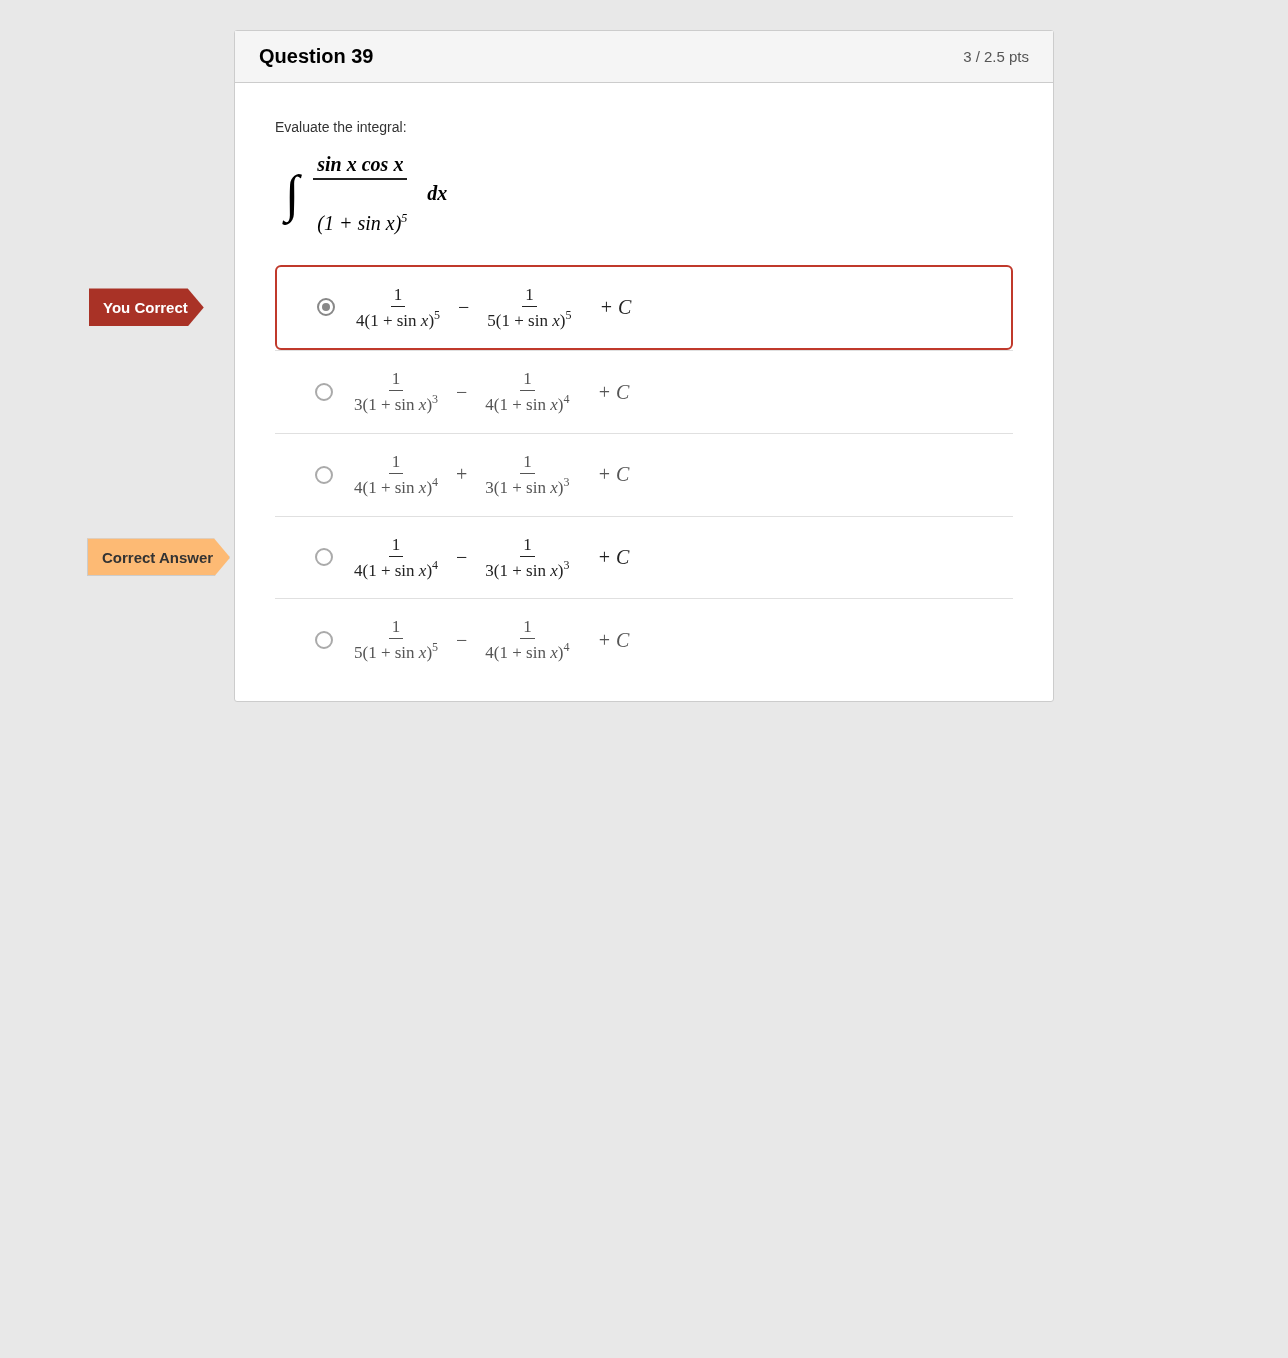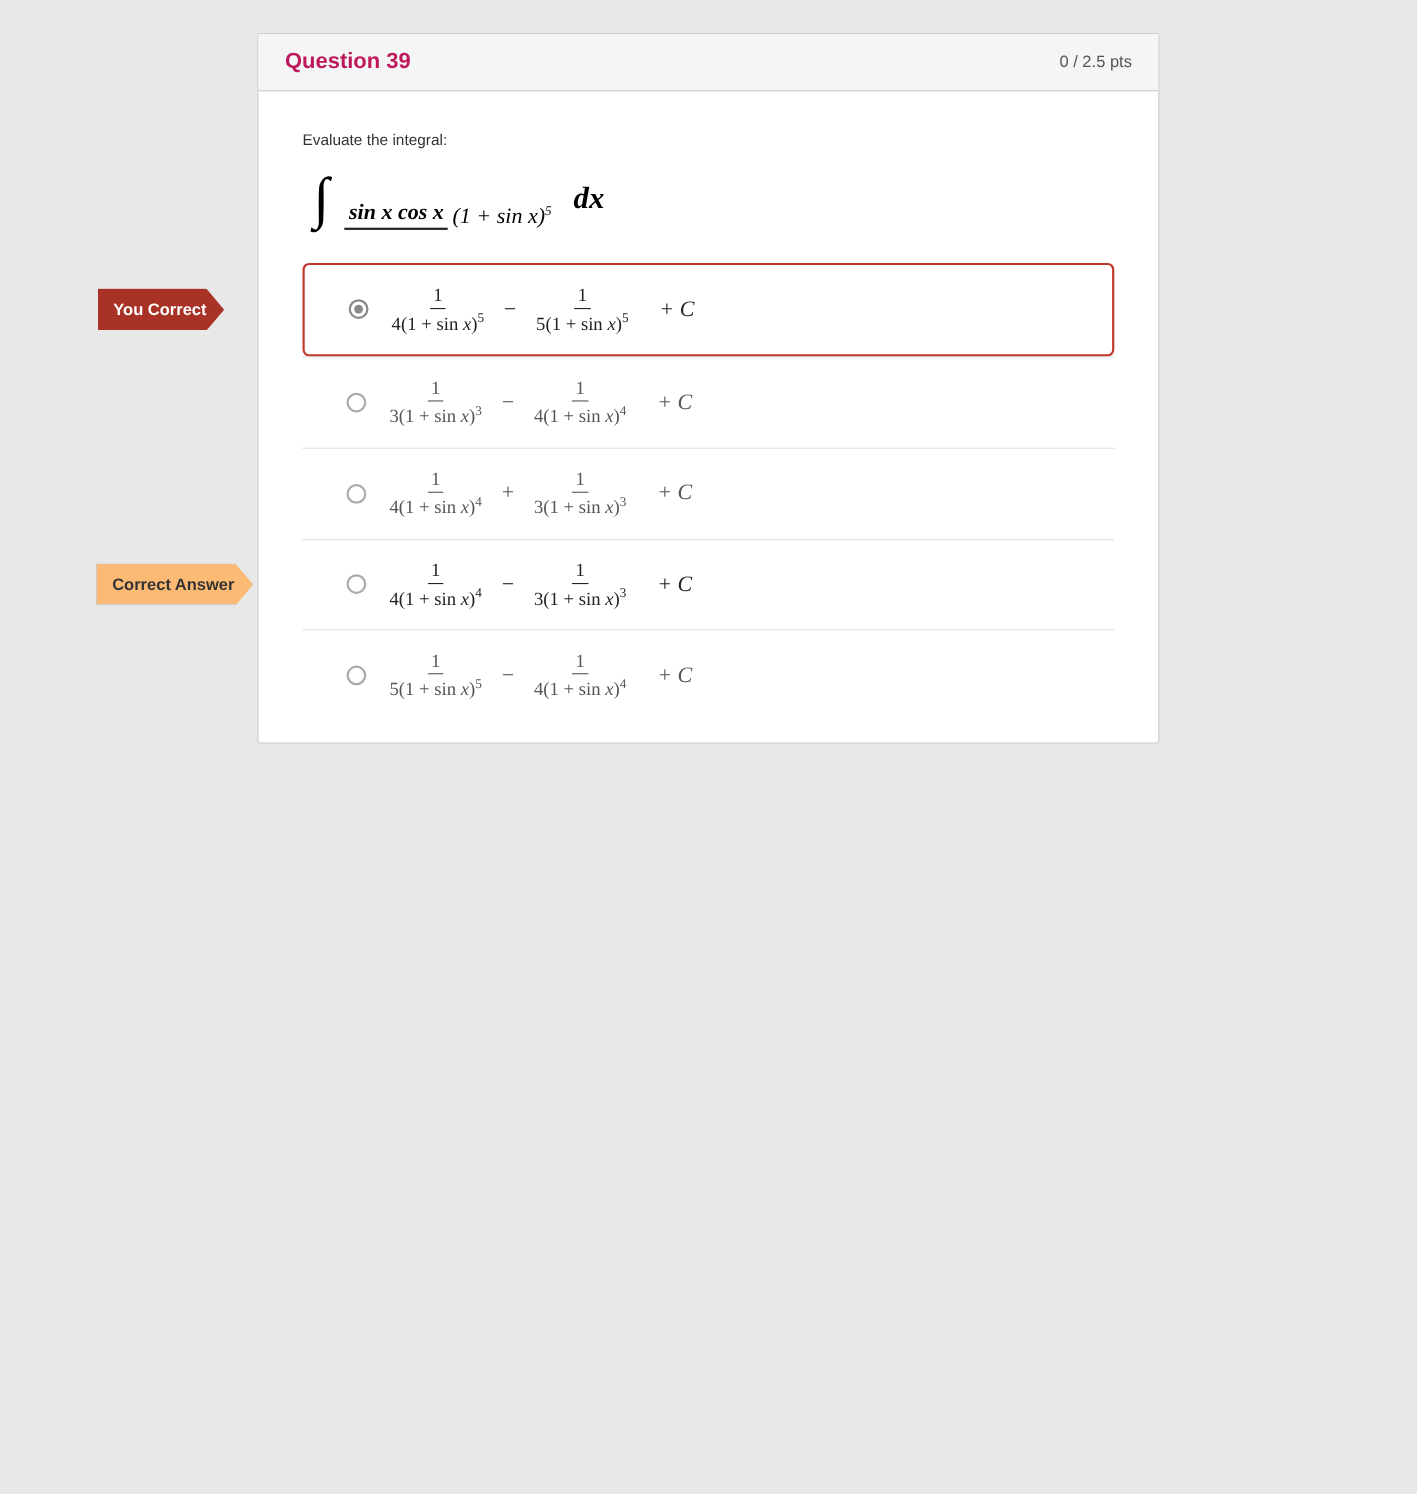--- a/index.html
+++ b/index.html
@@ -26,21 +26,21 @@
       border-bottom: 1px solid #ccc;
       padding: 14px 24px;
       display: flex;
       justify-content: space-between;
       align-items: center;
     }
     .question-title {
       font-family: Arial, sans-serif;
       font-size: 20px;
       font-weight: bold;
-      color: #be185d;
+      color: #000000;
     }
     .question-points {
       font-family: Arial, sans-serif;
       font-size: 15px;
       color: #555;
     }
     .question-body {
       padding: 36px 40px 20px 40px;
     }
     .question-text {
@@ -57,41 +57,41 @@
       gap: 6px;
     }
     .integral-sign {
       font-size: 52px;
       line-height: 1;
       font-family: 'Times New Roman', serif;
       margin-right: 4px;
     }
     .fraction {
       display: inline-flex;
-      flex-direction: row;
-      align-items: flex-end;
+      flex-direction: column;
+      align-items: flex-start;
       vertical-align: middle;
       margin: 0 4px;
     }
     .fraction .numer {
       border-bottom: 2px solid #222;
       padding: 0 4px 2px 4px;
       font-size: 20px;
       font-style: italic;
       font-weight: bold;
     }
     .fraction .denom {
       padding: 2px 4px 0 4px;
       font-size: 20px;
       font-style: italic;
       font-weight: normal;
       margin-top: 29px;
     }
     .dx-label {
-      font-size: 28px;
+      font-size: 20px;
       font-style: italic;
       font-weight: bold;
       margin-left: 6px;
     }
     
     .options-list {
       list-style: none;
     }
     .option-item {
       padding: 18px 10px 18px 40px;
@@ -191,21 +191,21 @@
     }
   </style>
 </head>
 <body>
 
 <div class="outer-container">
   <div class="question-card">
 
     <div class="question-header">
       <span class="question-title">Question 39</span>
-      <span class="question-points">0 / 2.5 pts</span>
+      <span class="question-points">3 / 2.5 pts</span>
     </div>
 
     <div class="question-body">
       <div class="question-text">Evaluate the integral:</div>
 
       <div class="integral-display">
         <span class="integral-sign">∫</span>
         <span class="fraction">
           <span class="numer">sin <i>x</i> cos <i>x</i></span>
           <span class="denom">(1 + sin <i>x</i>)<sup>5</sup></span>

